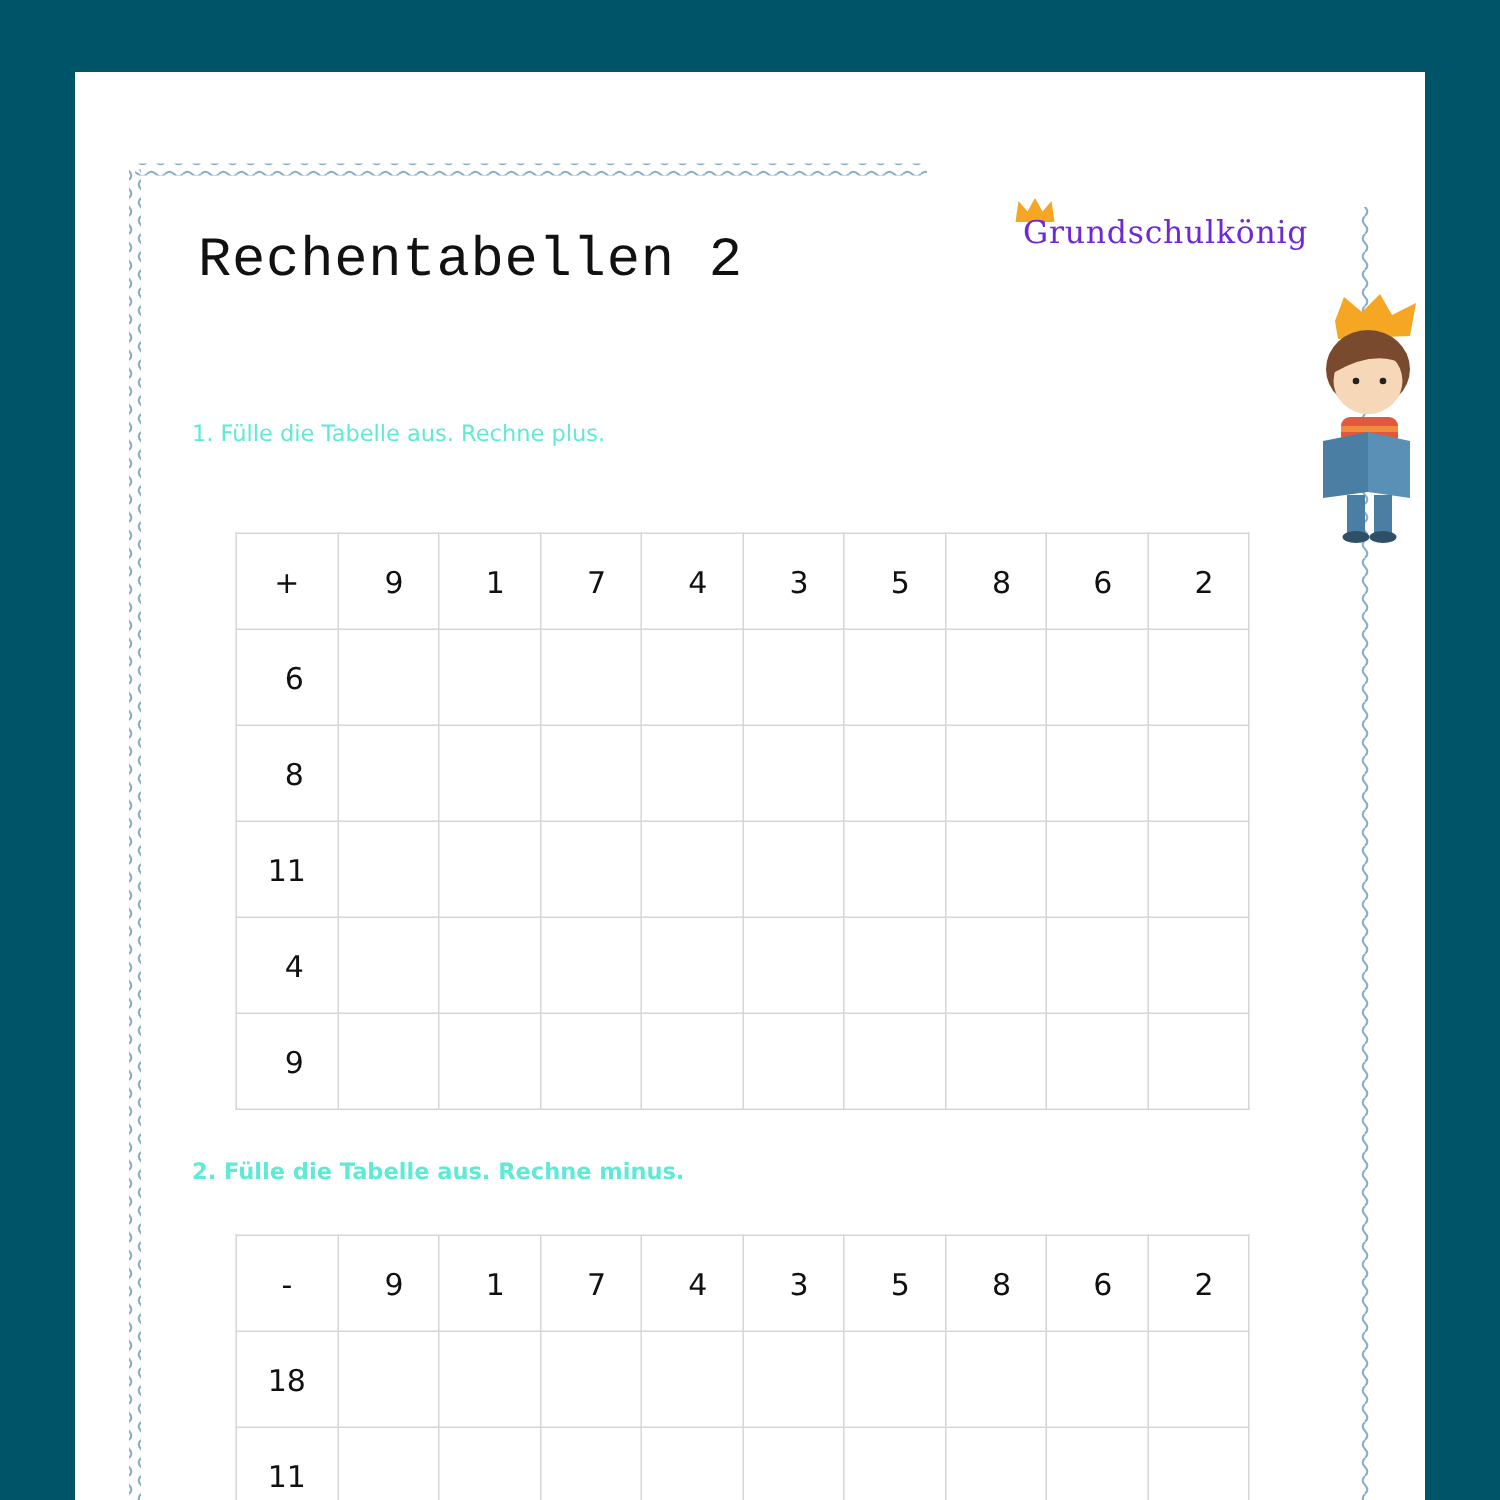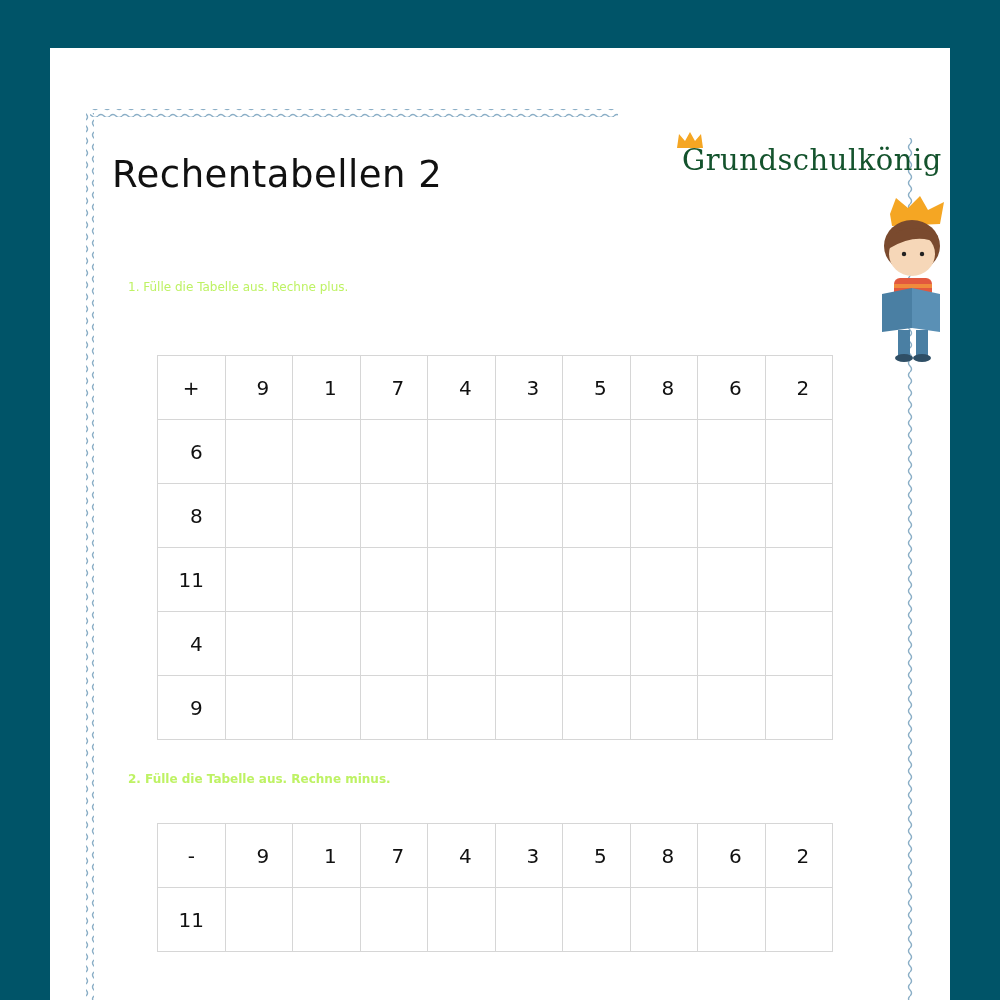--- a/index.html
+++ b/index.html
@@ -10,32 +10,33 @@
     font-family:"DejaVu Sans", sans-serif;
   }
   .page {
     position:absolute; left:50px; top:48px; width:900px; height:980px;
     background:#ffffff;
   }
   .wavy-border { position:absolute; left:0; top:0; }
   .logo {
     position:absolute; left:632px; top:95px;
     font-family:"DejaVu Serif", serif;
-    font-size:29px; color:#14532d; letter-spacing:0.5px;
+    font-size:21px; color:#6d28d9; letter-spacing:0.5px;
   }
   .crown-small { position:absolute; left:625px; top:82px; }
   .kid { position:absolute; left:818px; top:148px; }
   .title {
-    position:absolute; left:112px; top:153px;
+    position:absolute; left:132px; top:153px;
     font-size:37px; color:#111; font-weight:normal;
     letter-spacing:0.5px;
+    font-family:Liberation Mono, monospace;
   }
   .instr {
     position:absolute; left:128px;
-    font-size:12px; color:#bef264;
+    font-size:15px; color:#5eead4;
   }
   table.grid {
     position:absolute; left:157px;
     border-collapse:collapse;
   }
   table.grid td {
     width:67.5px; height:64px;
     border:1.3px solid #d6d6d6;
     text-align:center; vertical-align:middle;
     font-size:20px; color:#111;
@@ -177,20 +178,32 @@
     <td class="head">1</td>
     <td class="head">7</td>
     <td class="head">4</td>
     <td class="head">3</td>
     <td class="head">5</td>
     <td class="head">8</td>
     <td class="head">6</td>
     <td class="head">2</td>
   </tr>
   <tr>
+    <td>18</td>
+    <td></td>
+        <td></td>
+        <td></td>
+        <td></td>
+        <td></td>
+        <td></td>
+        <td></td>
+        <td></td>
+        <td></td>
+  </tr>
+  <tr>
     <td>11</td>
     <td></td>
         <td></td>
         <td></td>
         <td></td>
         <td></td>
         <td></td>
         <td></td>
         <td></td>
         <td></td>

